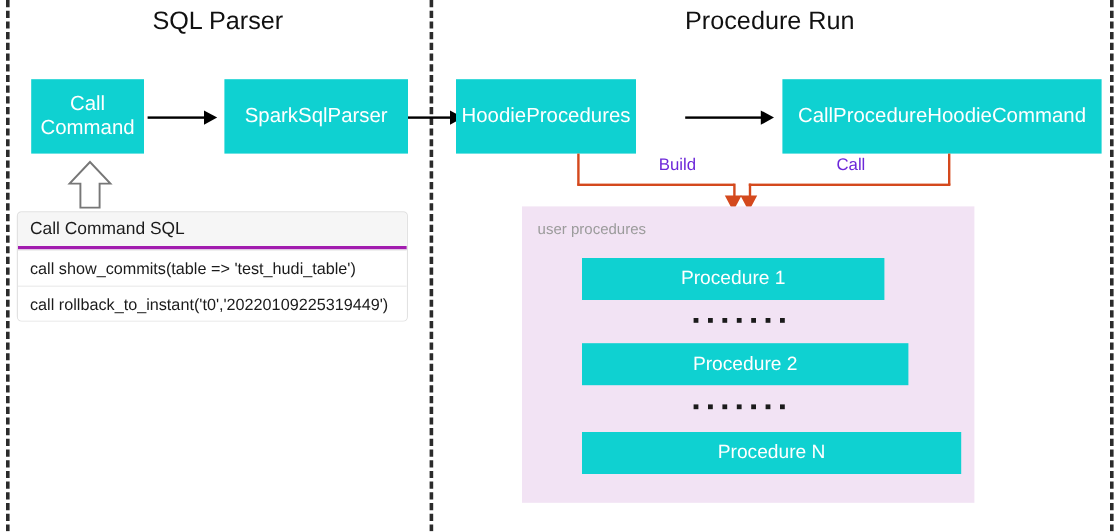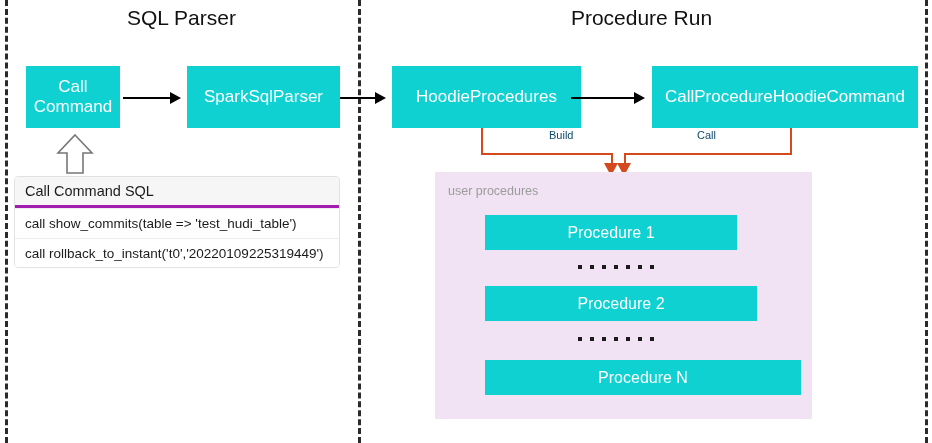--- a/index.html
+++ b/index.html
@@ -117,22 +117,22 @@
   .odown {
     position: absolute;
     width: 0;
     height: 0;
     border-left: 7px solid transparent;
     border-right: 7px solid transparent;
     border-top: 13px solid #d4491d;
   }
   .olabel {
     position: absolute;
-    font-size: 11px;
-    color: #0c4a6e;
+    font-size: 14px;
+    color: #6d28d9;
     background: #ffffff;
     padding: 0 5px;
     white-space: nowrap;
   }
 
   
   .purple-panel {
     position: absolute;
     background: #f2e3f4;
   }
@@ -193,21 +193,21 @@
       <polygon points="20,2 37,20 28,20 28,40 12,40 12,20 3,20" fill="#ffffff" stroke="#777777" stroke-width="1.6" stroke-linejoin="miter"></polygon>
     </svg>
   </div>
 
   <div class="sqltable" style="left:14px; top:176px; width:326px; height:92px;">
     <div class="sql-head">Call Command SQL</div>
     <div class="sql-row">call show_commits(table =&gt; 'test_hudi_table')</div>
     <div class="sql-row">call rollback_to_instant('t0','20220109225319449')</div>
   </div>
 
-  <div class="tealbox" style="left:392px; top:66px; width:189px; height:62px;">HoodieProcedures</div>
+  <div class="tealbox" style="left:380px; top:66px; width:150px; height:62px;">HoodieProcedures</div>
 
   <div class="hline" style="left:571px; top:97px; width:64px;"></div>
   <div class="harrow" style="left:634px; top:92px;"></div>
 
   <div class="tealbox" style="left:652px; top:66px; width:266px; height:62px;">CallProcedureHoodieCommand</div>
 
   <div class="oline-v" style="left:481px; top:128px; height:26px;"></div>
   <div class="oline-h" style="left:481px; top:153px; width:131px;"></div>
   <div class="oline-v" style="left:611px; top:153px; height:13px;"></div>
   <div class="odown" style="left:604px; top:163px;"></div>

